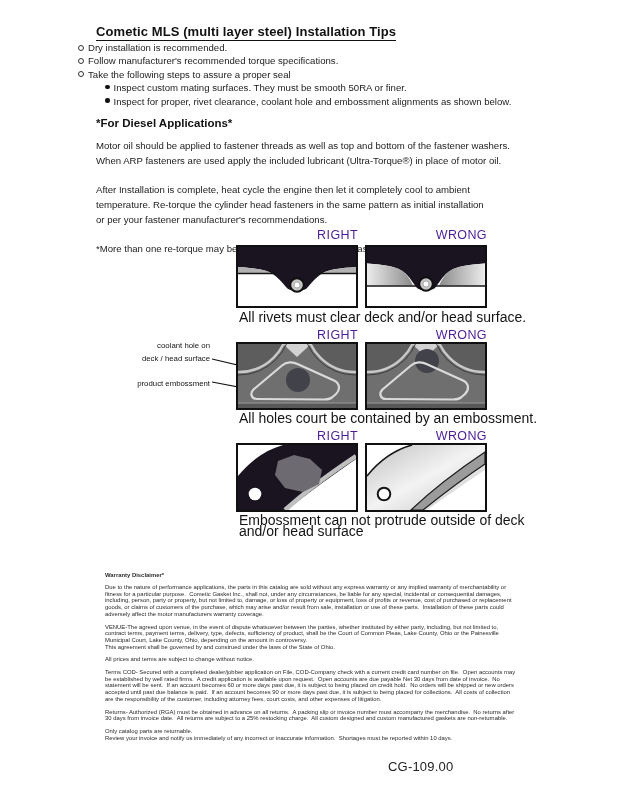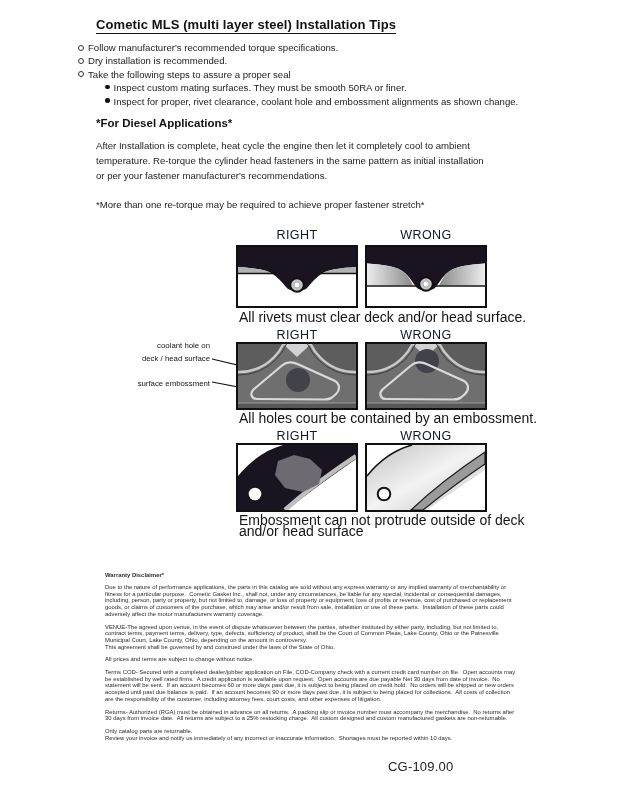--- a/index.html
+++ b/index.html
@@ -3,21 +3,21 @@
 <meta charset="utf-8">
 <style>
   html,body{margin:0;padding:0;background:#e9e9e9;}
   .page{
     position:relative;width:618px;height:800px;background:#ffffff;
     font-family:"Liberation Sans","DejaVu Sans",sans-serif;color:#1c1c1c;
     overflow:hidden;margin:0 auto;
   }
   
   .title{
-    position:absolute;left:96px;top:17px;margin:0;
+    position:absolute;left:96px;top:24px;margin:0;
     font-size:13px;font-weight:bold;color:#111;
     border-bottom:1.6px solid #111;padding-bottom:1px;letter-spacing:.1px;
   }
   
   .tips{position:absolute;left:78px;top:41px;width:520px;}
   .tip{display:flex;align-items:flex-start;line-height:13.4px;font-size:9.6px;}
   .tip .m1{
     display:inline-block;width:4px;height:4px;border:1px solid #333;border-radius:50%;
     margin:3.5px 4px 0 0;flex:0 0 auto;
   }
@@ -25,21 +25,21 @@
   .tip .m2{
     display:inline-block;width:4.5px;height:4.5px;background:#111;border-radius:50%;
     margin:3.5px 4px 0 0;flex:0 0 auto;
   }
   
   .diesel{position:absolute;left:96px;top:117px;width:470px;}
   .diesel h2{margin:0 0 9px 0;font-size:11.5px;font-weight:bold;color:#111;}
   .diesel p{margin:0 0 14px 0;font-size:9.6px;line-height:15px;white-space:pre;}
   .diesel p.note{margin-bottom:0;}
   
-  .fig-label{position:absolute;width:122px;text-align:center;font-size:12.5px;color:#0f172a;letter-spacing:.4px;}
+  .fig-label{position:absolute;width:122px;text-align:right;font-size:12.5px;color:#4c1d95;letter-spacing:.4px;}
   .fig-box{
     position:absolute;width:122px;border:2px solid #101010;box-sizing:border-box;background:#fff;
   }
   .fig-box svg{display:block;width:100%;height:100%;}
   .fig-caption{position:absolute;left:239px;font-size:14px;line-height:11px;color:#141414;white-space:pre;}
   .ann{position:absolute;left:58px;width:152px;text-align:right;font-size:7.8px;line-height:13px;color:#141414;white-space:pre;}
   .leader{position:absolute;left:200px;top:330px;pointer-events:none;}
   
   .legal{position:absolute;left:105px;top:572px;width:505px;color:#2a2a2a;}
   .legal h3{margin:0 0 6px 0;font-size:5.9px;font-weight:bold;}
@@ -50,42 +50,44 @@
 </head>
 <body>
 
 <div class="page">
 
   <h1 class="title">Cometic MLS (multi layer steel) Installation Tips</h1>
 
   <div class="tips">
     <div class="tip">
       <span class="m1"></span>
-      <span>Follow manufacturer's recommended torque specifications.</span>
+      <span>Dry installation is recommended.</span>
     </div>
     <div class="tip">
       <span class="m1"></span>
-      <span>Dry installation is recommended.</span>
+      <span>Follow manufacturer's recommended torque specifications.</span>
     </div>
     <div class="tip">
       <span class="m1"></span>
       <span>Take the following steps to assure a proper seal</span>
     </div>
     <div class="tip sub">
       <span class="m2"></span>
       <span>Inspect custom mating surfaces.  They must be smooth 50RA or finer.</span>
     </div>
     <div class="tip sub">
       <span class="m2"></span>
-      <span>Inspect for proper, rivet clearance, coolant hole and embossment alignments as shown change.</span>
+      <span>Inspect for proper, rivet clearance, coolant hole and embossment alignments as shown below.</span>
     </div>
   </div>
 
   <div class="diesel">
     <h2>*For Diesel Applications*</h2>
+    <p>Motor oil should be applied to fastener threads as well as top and bottom of the fastener washers.
+When ARP fasteners are used apply the included lubricant (Ultra-Torque®) in place of motor oil.</p>
     <p>After Installation is complete, heat cycle the engine then let it completely cool to ambient
 temperature. Re-torque the cylinder head fasteners in the same pattern as initial installation
 or per your fastener manufacturer's recommendations.</p>
     <p class="note">*More than one re-torque may be required to achieve proper fastener stretch*</p>
   </div>
 
   <div class="fig-label" style="left:236px;top:228px;">RIGHT</div>
   <div class="fig-label" style="left:365px;top:228px;">WRONG</div>
 
   <div class="fig-box" style="left:236px;top:245px;height:63px;">
@@ -118,21 +120,21 @@
       <circle cx="59" cy="37" r="3" fill="#ffffff" stroke="#9a9a9a" stroke-width="0.8"></circle>
     </svg>
   </div>
   <div class="fig-caption" style="top:312px;">All rivets must clear deck and/or head surface.</div>
 
   <div class="fig-label" style="left:236px;top:328px;">RIGHT</div>
   <div class="fig-label" style="left:365px;top:328px;">WRONG</div>
 
   <div class="ann" style="top:339px;">coolant hole on
 deck / head surface</div>
-  <div class="ann" style="top:377px;">surface embossment</div>
+  <div class="ann" style="top:377px;">product embossment</div>
   <svg class="leader" width="160" height="70">
     <line x1="12" y1="29" x2="97" y2="49" stroke="#141414" stroke-width="1.1"></line>
     <line x1="12" y1="52" x2="59" y2="61" stroke="#141414" stroke-width="1.1"></line>
   </svg>
 
   <div class="fig-box" style="left:236px;top:342px;height:68px;">
     <svg viewBox="0 0 118 64" preserveAspectRatio="none">
       <rect x="0" y="0" width="118" height="64" fill="#6f6f6f"></rect>
       <path d="M45,0 L73,0 L59,13 Z" fill="#d2d2d2"></path>
       <circle cx="1" cy="-21" r="49" fill="#5d5d5d" stroke="#c9c9c9" stroke-width="2.4"></circle>

